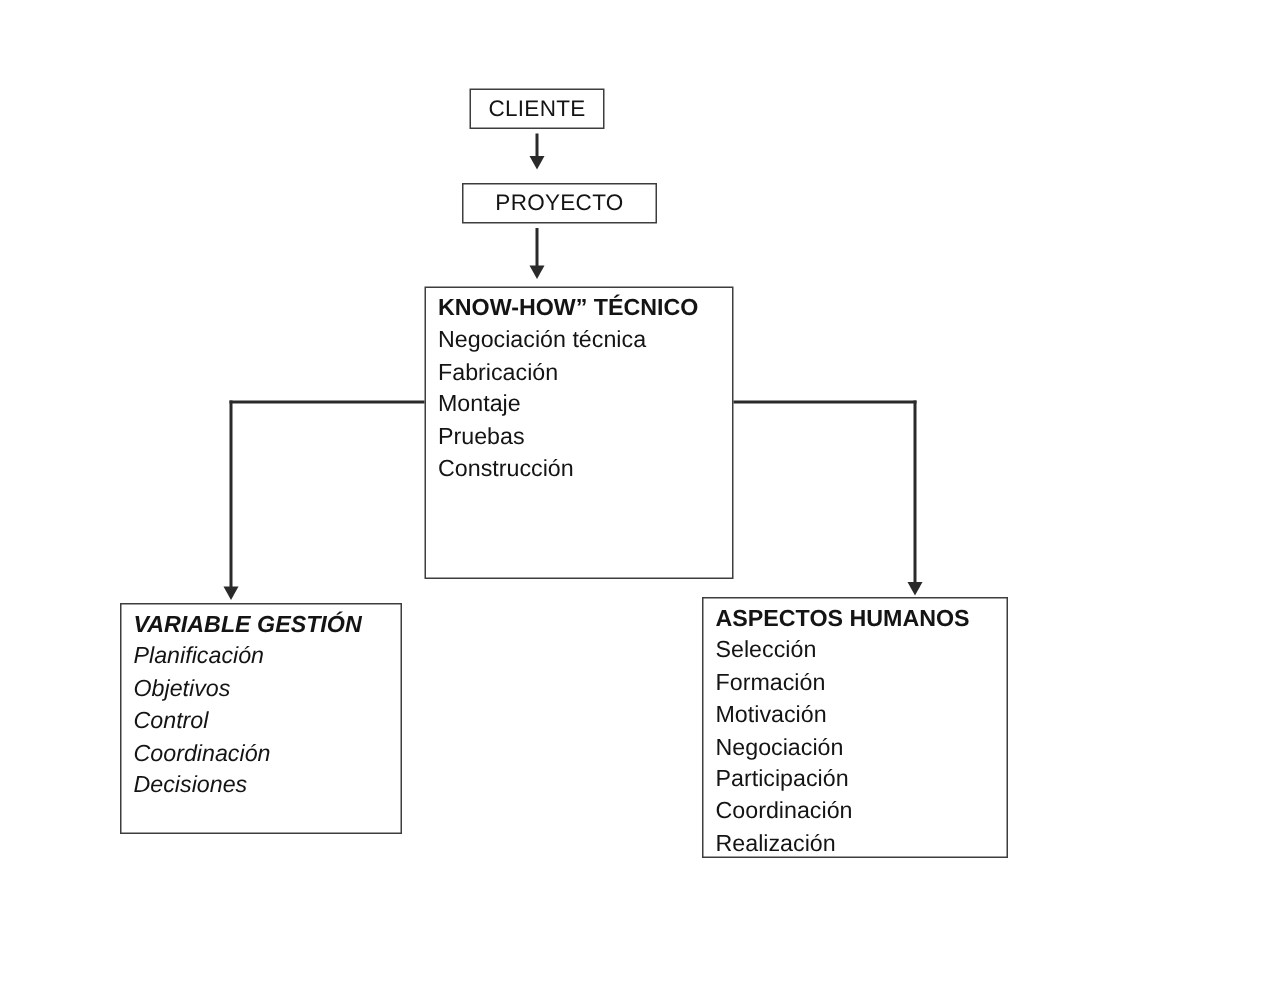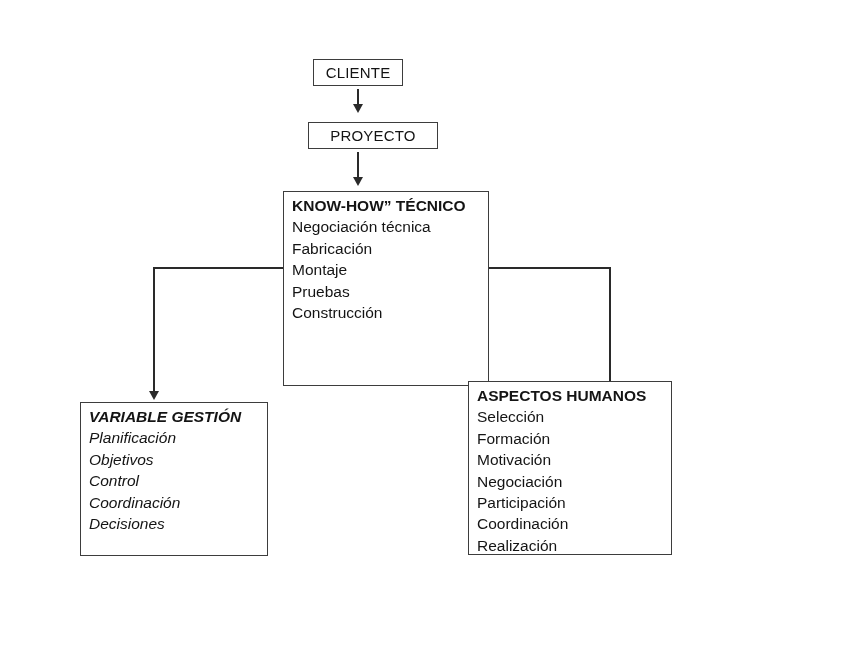--- a/index.html
+++ b/index.html
@@ -92,21 +92,21 @@
 
   <div class="node listbox" style="left:80px; top:402px; width:188px; height:154px;font-style:italic;">
     <div class="title">VARIABLE GESTIÓN</div>
     <div>Planificación</div>
     <div>Objetivos</div>
     <div>Control</div>
     <div>Coordinación</div>
     <div>Decisiones</div>
   </div>
 
-  <div class="node listbox" style="left:468px; top:381px; width:204px; height:174px;">
+  <div class="node listbox" style="left:468px; top:398px; width:204px; height:174px;">
     <div class="title">ASPECTOS HUMANOS</div>
     <div>Selección</div>
     <div>Formación</div>
     <div>Motivación</div>
     <div>Negociación</div>
     <div>Participación</div>
     <div>Coordinación</div>
     <div>Realización</div>
   </div>
 

